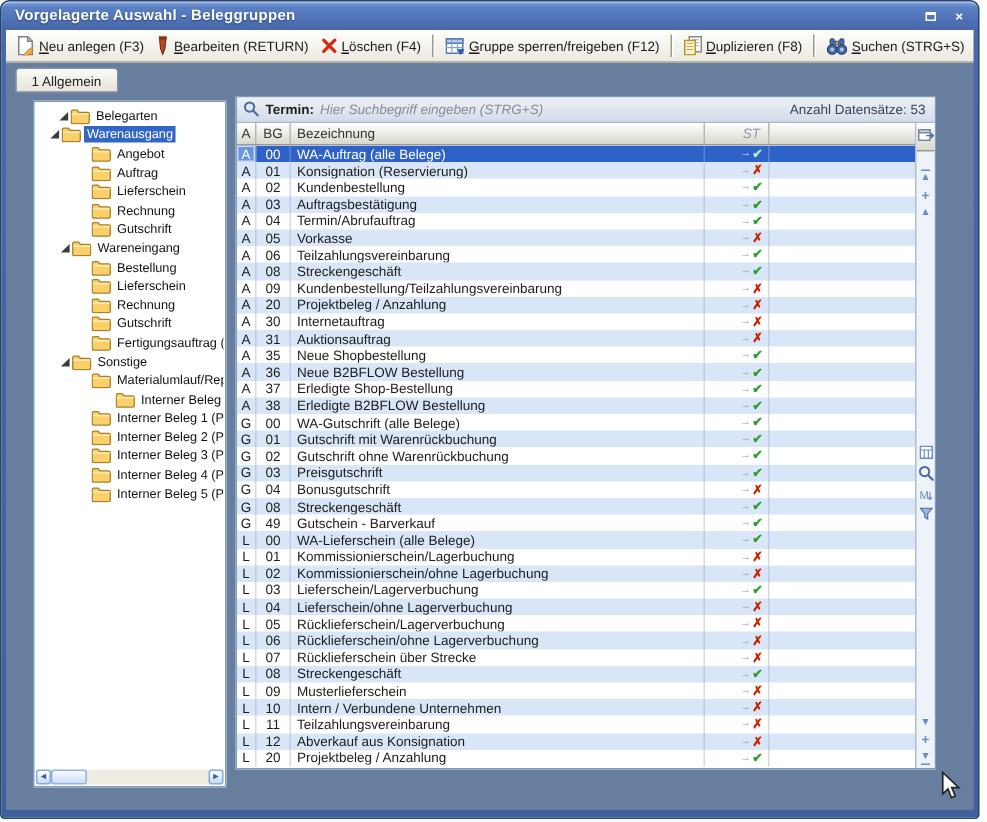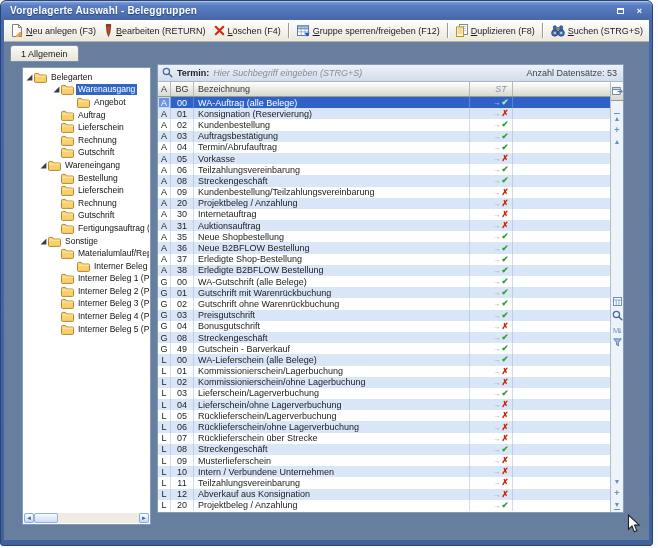--- a/index.html
+++ b/index.html
@@ -190,49 +190,49 @@
             </span>
             <span><u>S</u>uchen (STRG+S)</span>
           </div>
         </div>
 
       <div class="content">
         <div class="tab">1 Allgemein</div>
 
         <div class="tree-panel">
           <div class="tree" id="tree">
-              <div class="trow" style="padding-left: 1px;">
+              <div class="trow" style="padding-left: 14px;">
                 <span class="twisty">
                   <svg width="7" height="7" viewBox="0 0 7 7">
                     <path d="M6.4 0.6 V6.4 H0.6 Z" fill="#3c3c3c"></path>
                   </svg>
                 </span>
                 <span class="ticon">
                   <svg width="13" height="11" viewBox="0 0 13 11">
                     <path d="M0.5 2.5 Q0.5 1.4 1.5 1.4 L4.4 1.4 L5.7 3 L11.5 3 Q12.5 3 12.5 4 L12.5 9.4 Q12.5 10.4 11.5 10.4 L1.5 10.4 Q0.5 10.4 0.5 9.4 Z" fill="#fbd06a" stroke="#a8802a" stroke-width="0.9"></path>
                     <path d="M0.9 4.1 L12.1 4.1" stroke="#fde9a8" stroke-width="1.1"></path>
                   </svg>
                 </span>
                 <span class="tlabel">Belegarten</span>
               </div>
-              <div class="trow" style="padding-left: 28px;">
+              <div class="trow" style="padding-left: 8px;">
                 <span class="twisty">
                   <svg width="7" height="7" viewBox="0 0 7 7">
                     <path d="M6.4 0.6 V6.4 H0.6 Z" fill="#3c3c3c"></path>
                   </svg>
                 </span>
                 <span class="ticon">
                   <svg width="13" height="11" viewBox="0 0 13 11">
                     <path d="M0.5 2.5 Q0.5 1.4 1.5 1.4 L4.4 1.4 L5.7 3 L11.5 3 Q12.5 3 12.5 4 L12.5 9.4 Q12.5 10.4 11.5 10.4 L1.5 10.4 Q0.5 10.4 0.5 9.4 Z" fill="#fbd06a" stroke="#a8802a" stroke-width="0.9"></path>
                     <path d="M0.9 4.1 L12.1 4.1" stroke="#fde9a8" stroke-width="1.1"></path>
                   </svg>
                 </span>
                 <span class="tlabel sel">Warenausgang</span>
               </div>
-              <div class="trow" style="padding-left: 28px; margin-left: 16px;">
+              <div class="trow" style="padding-left: 28px;">
                 <span class="twisty"></span>
                 <span class="ticon">
                   <svg width="13" height="11" viewBox="0 0 13 11">
                     <path d="M0.5 2.5 Q0.5 1.4 1.5 1.4 L4.4 1.4 L5.7 3 L11.5 3 Q12.5 3 12.5 4 L12.5 9.4 Q12.5 10.4 11.5 10.4 L1.5 10.4 Q0.5 10.4 0.5 9.4 Z" fill="#fbd06a" stroke="#a8802a" stroke-width="0.9"></path>
                     <path d="M0.9 4.1 L12.1 4.1" stroke="#fde9a8" stroke-width="1.1"></path>
                   </svg>
                 </span>
                 <span class="tlabel">Angebot</span>
               </div>
               <div class="trow" style="padding-left: 28px; text-align: right;">

